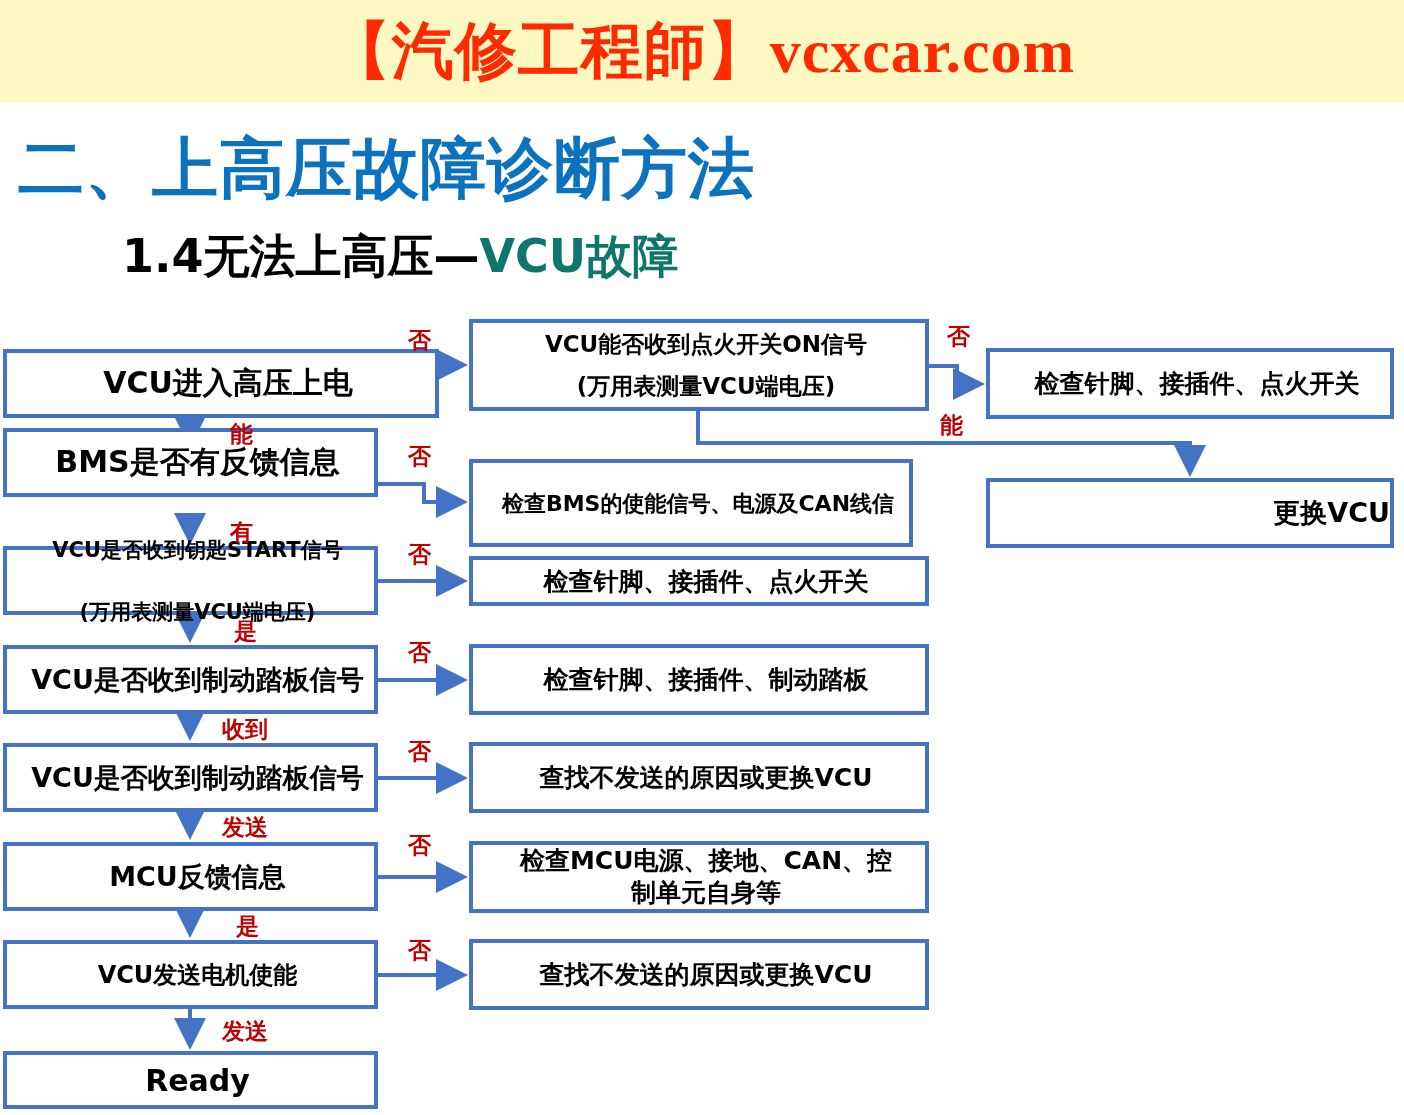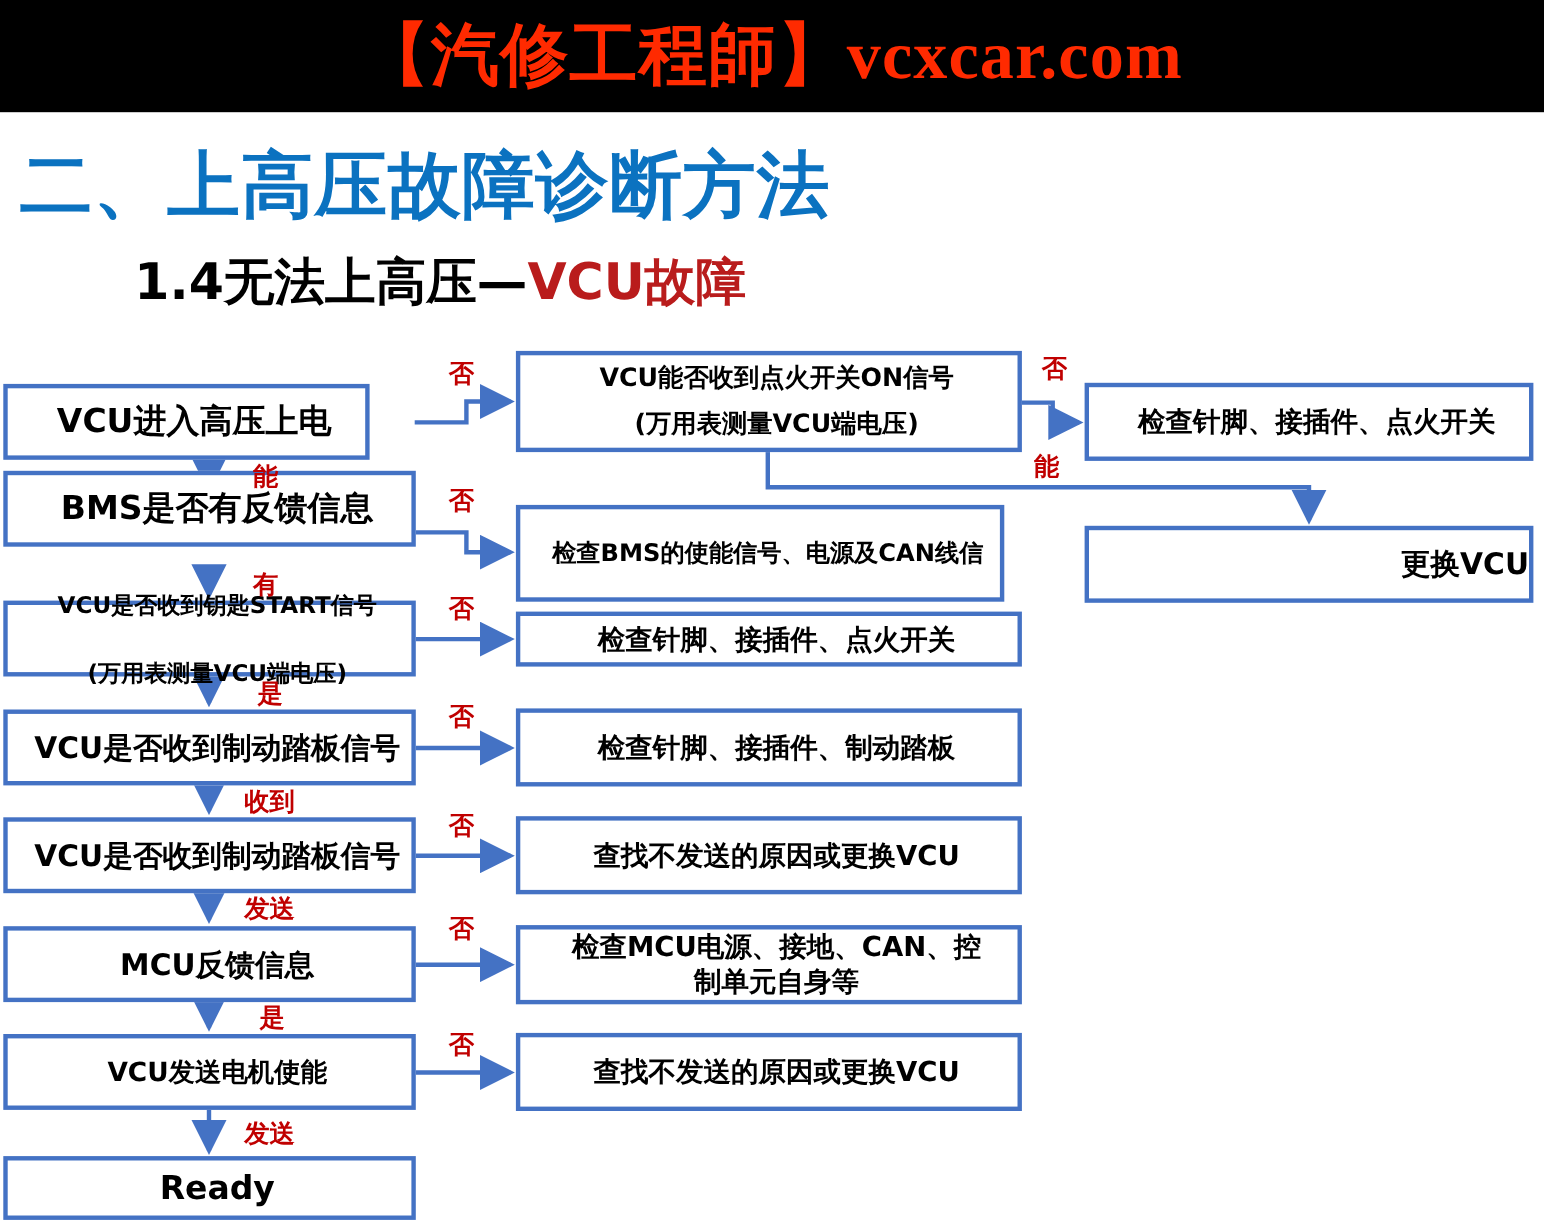--- a/index.html
+++ b/index.html
@@ -3,37 +3,37 @@
 <meta charset="utf-8">
 <style>
   html, body { margin: 0; padding: 0; }
   body {
     width: 1404px; height: 1115px; position: relative; overflow: hidden;
     background: #ffffff;
     font-family: "DejaVu Sans", "Liberation Sans", sans-serif;
   }
   .banner {
     position: absolute; left: 0; top: 0; width: 1404px; height: 102px;
-    background: #000000;
+    background: #fef9c3;
   }
   .banner-text {
     position: absolute; left: 0; top: 8px; width: 1404px; text-align: center;
     font-family: "Liberation Serif", "DejaVu Serif", serif;
     font-weight: bold; font-size: 62px; color: #ff2a00; letter-spacing: 1px;
     line-height: 86px;
   }
   .main-title {
     position: absolute; left: 18px; top: 124px; font-size: 66px; font-weight: bold;
     color: #0b72c0; letter-spacing: 1px; line-height: 90px; white-space: nowrap;
   }
   .sub-title {
     position: absolute; left: 122px; top: 224px; font-size: 46px; font-weight: bold;
     line-height: 64px; white-space: nowrap; color: #000;
   }
-  .sub-title .accent { color: #b91c1c; }
+  .sub-title .accent { color: #0f766e; }
   .box {
     position: absolute; box-sizing: border-box; border: 4px solid #4472c4;
     background: #fff; display: flex; align-items: center; justify-content: center;
     text-align: center; font-weight: bold; color: #000; padding-left: 14px;
   }
   .box span { display: block; }
   .lbl {
     position: absolute; font-weight: bold; color: #c00000; font-size: 23px;
     line-height: 26px; white-space: nowrap;
   }
@@ -72,21 +72,21 @@
     <line x1="377" y1="581" x2="464" y2="581" marker-end="url(#ah)"></line>
     <line x1="377" y1="680" x2="464" y2="680" marker-end="url(#ah)"></line>
     <line x1="377" y1="778" x2="464" y2="778" marker-end="url(#ah)"></line>
     <line x1="377" y1="877" x2="464" y2="877" marker-end="url(#ah)"></line>
     <line x1="377" y1="975" x2="464" y2="975" marker-end="url(#ah)"></line>
     <polyline points="927,366 957,366 957,384 981,384" marker-end="url(#ah)"></polyline>
     <polyline points="698,410 698,443 1190,443 1190,473" marker-end="url(#ah)"></polyline>
   </g>
 </svg>
 
-<div class="box" style="left:3px;top:349px;width:333px;height:69px;font-size:30px;text-align:right;">
+<div class="box" style="left:3px;top:349px;width:436px;height:69px;font-size:30px;text-align:right;">
   <span>VCU进入高压上电</span>
 </div>
 <div class="box" style="left:3px;top:428px;width:375px;height:69px;font-size:30px;">
   <span>BMS是否有反馈信息</span>
 </div>
 <div class="box" style="left:3px;top:546px;width:375px;height:69px;font-size:21px;line-height:26px;flex-direction:column;gap:36px;">
   <span>VCU是否收到钥匙START信号</span>
   <span>(万用表测量VCU端电压)</span>
 </div>
 <div class="box" style="left:3px;top:645px;width:375px;height:69px;font-size:27px;">

